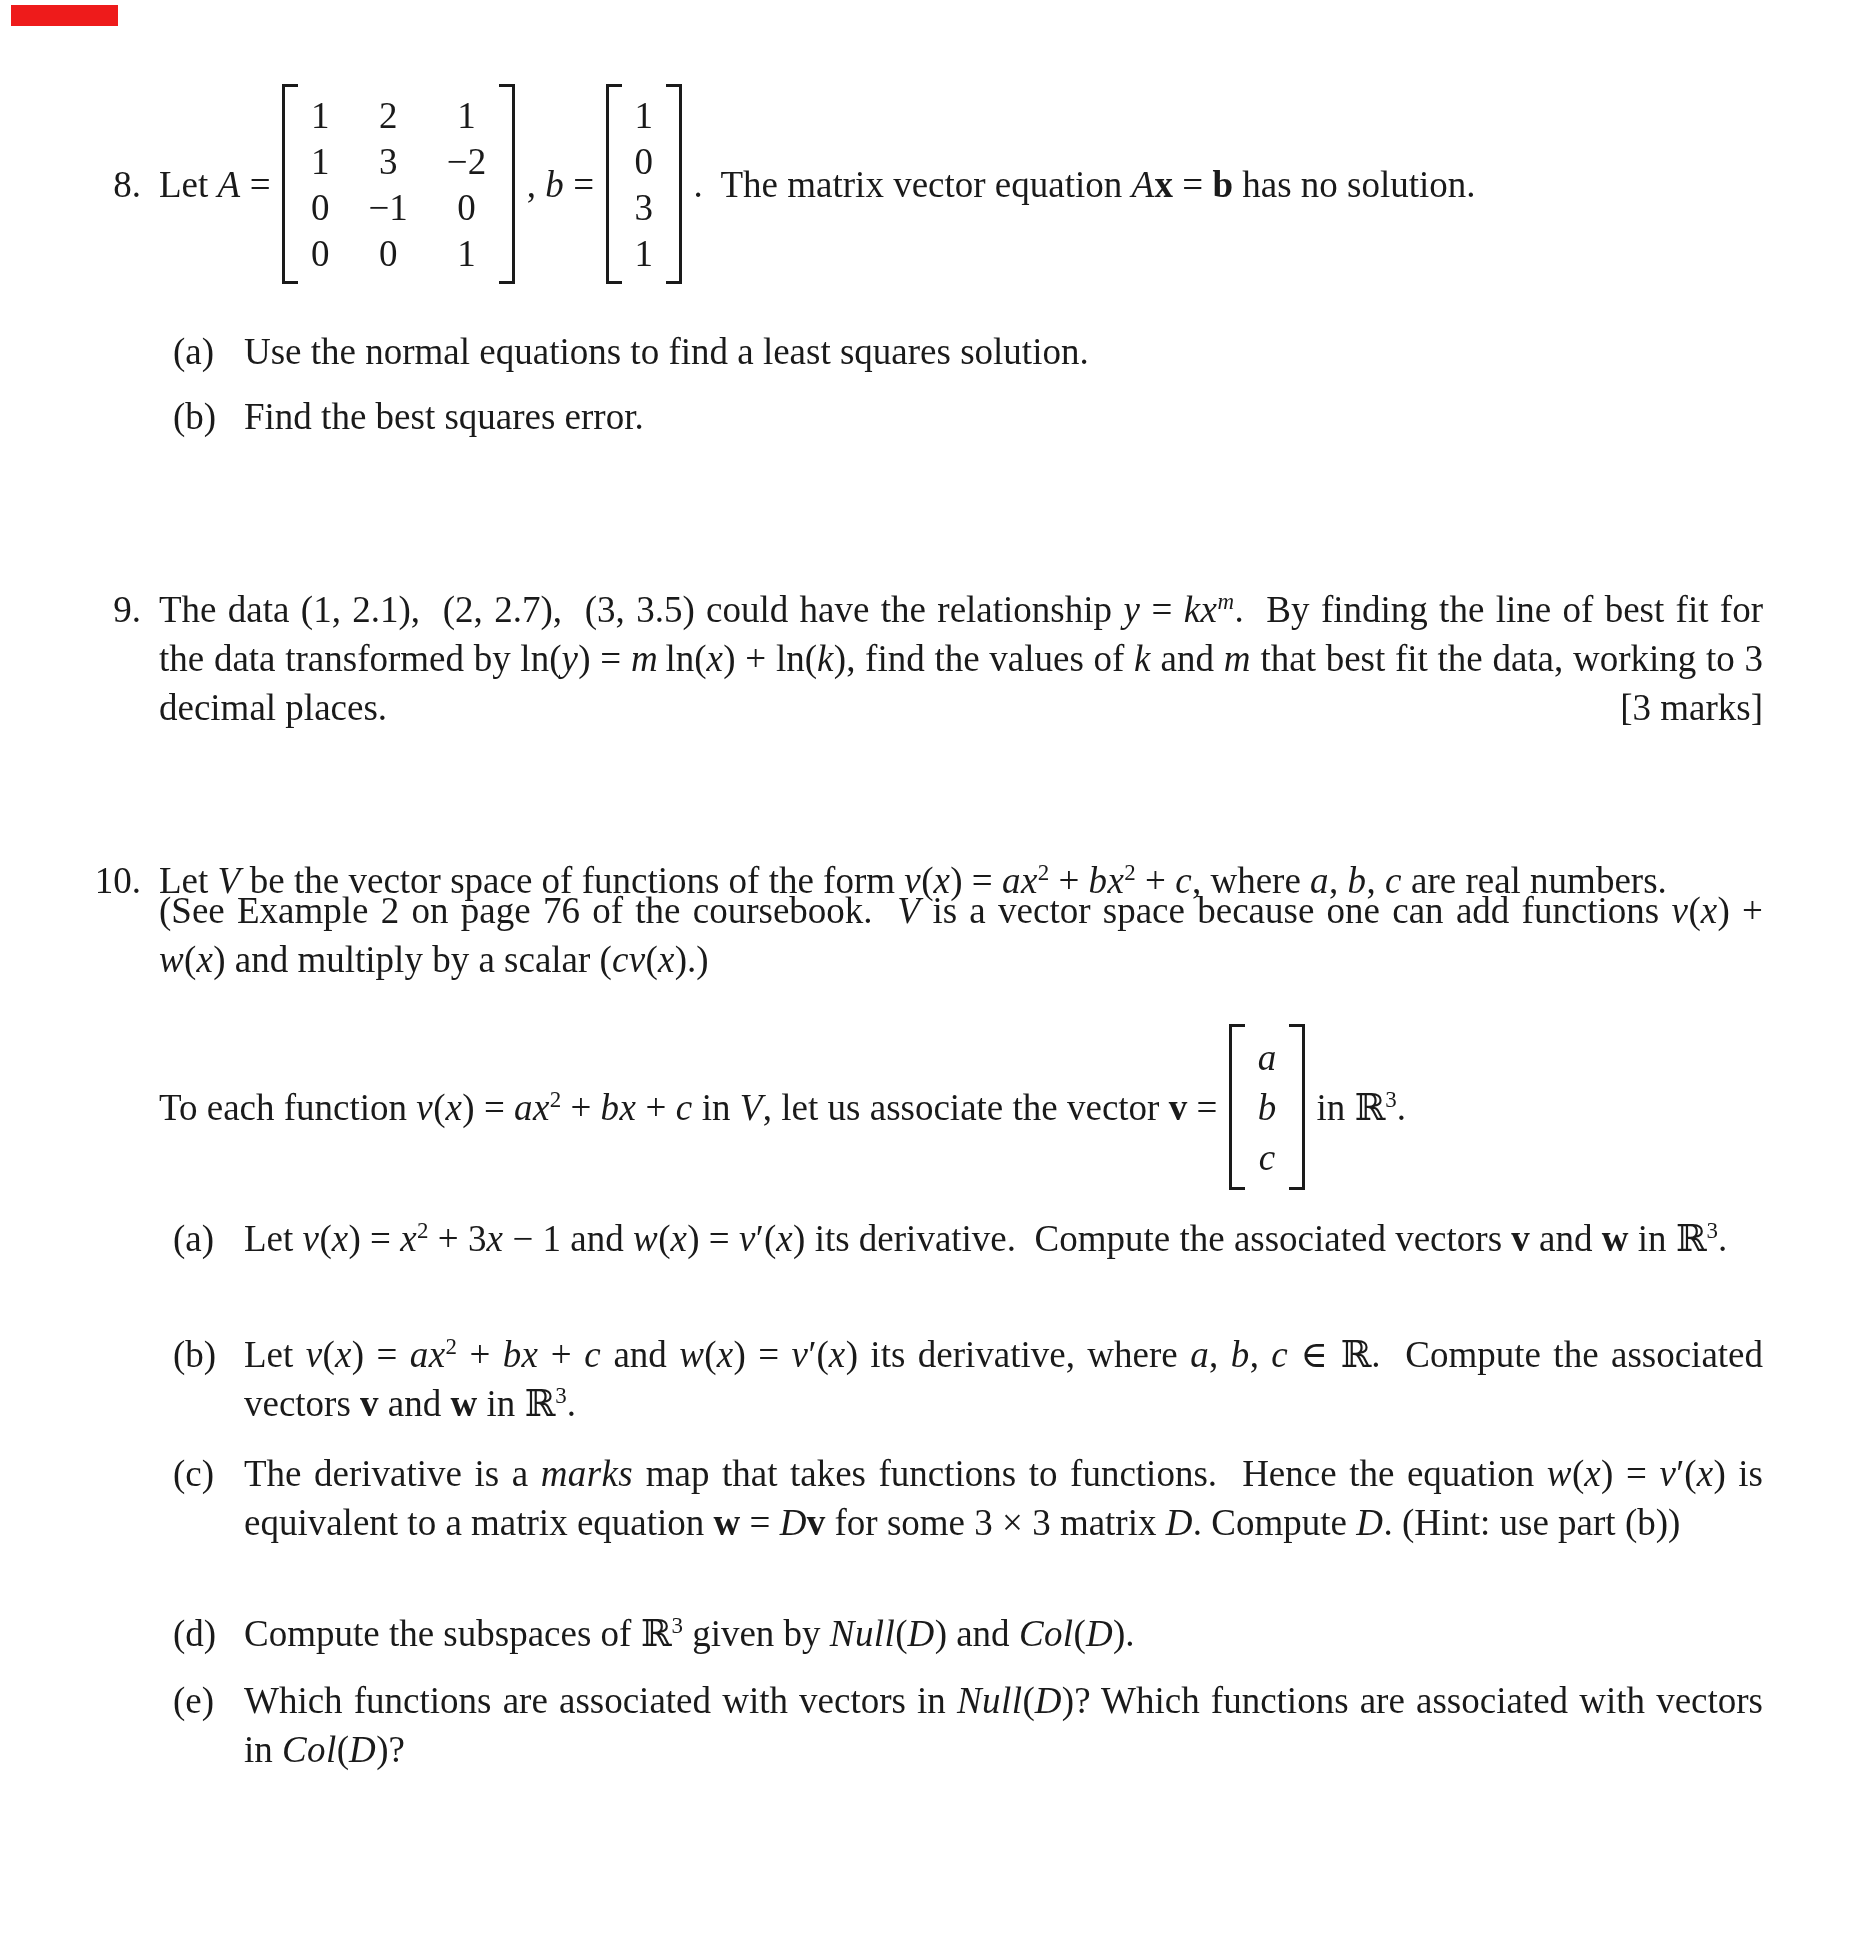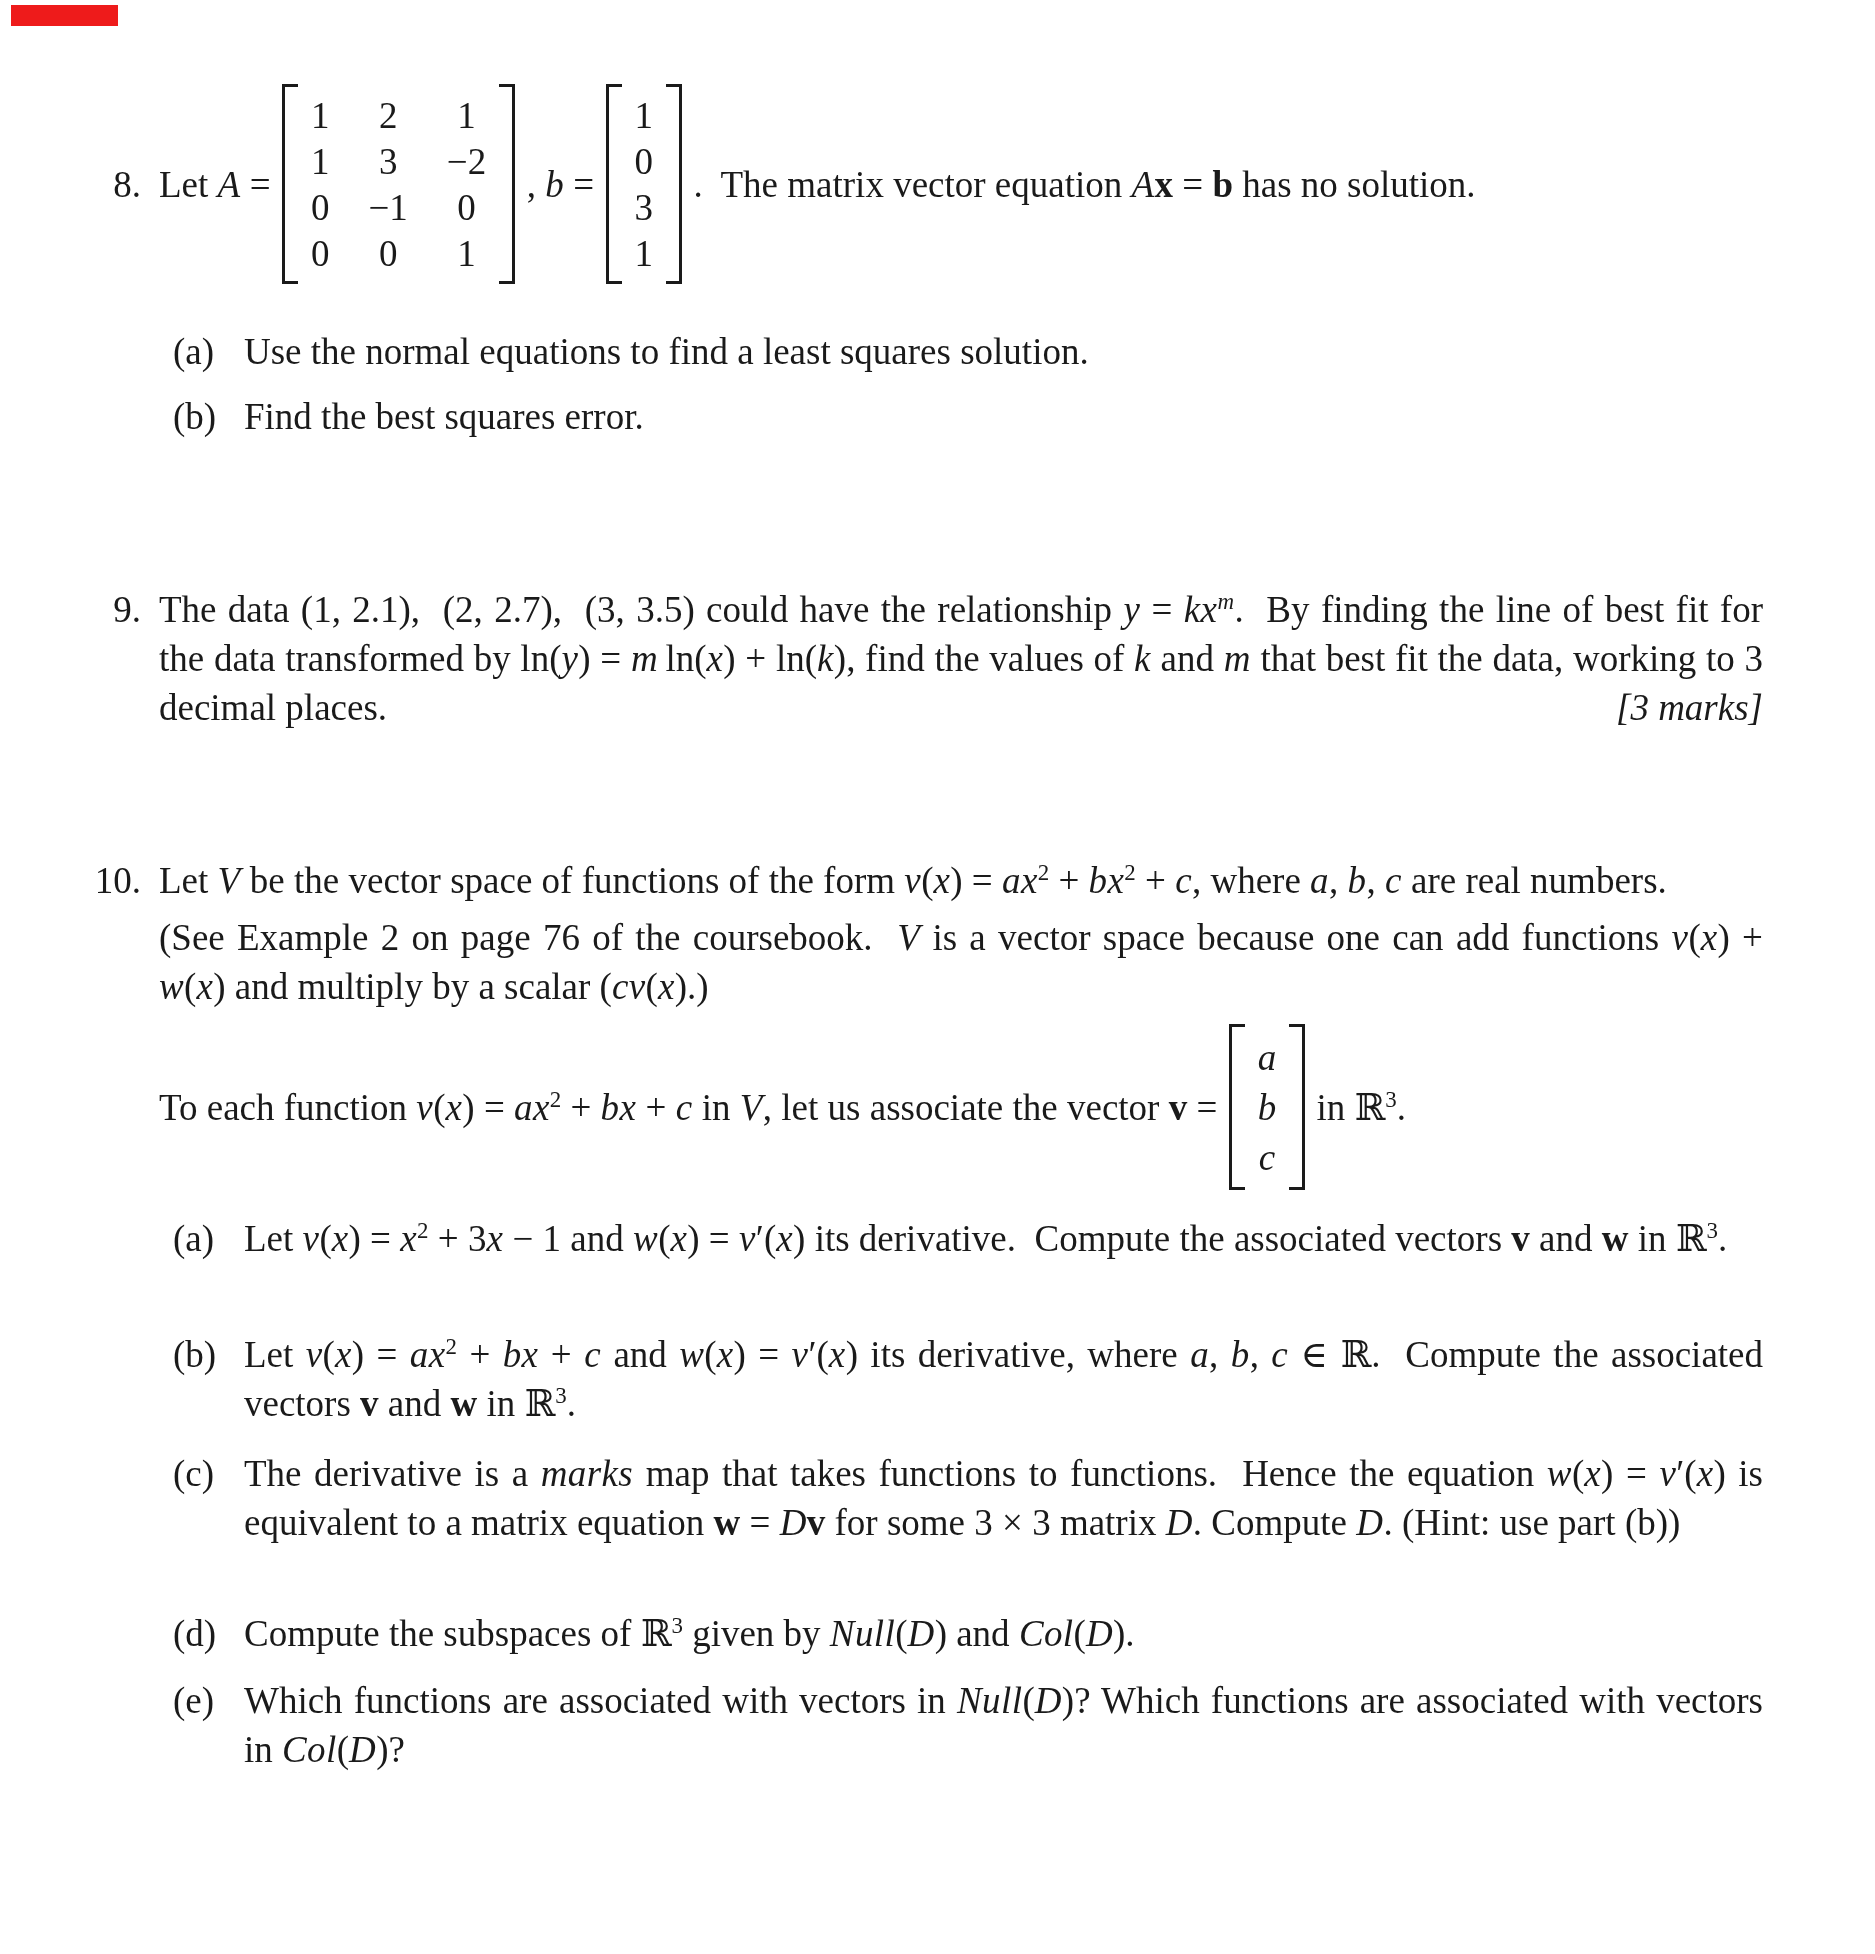--- a/index.html
+++ b/index.html
@@ -32,21 +32,20 @@
     top: 0;
     width: 65px;
     text-align: right;
     white-space: nowrap;
   }
   .marks {
     position: absolute;
     right: 0;
     bottom: 0;
     white-space: nowrap;
-    font-style: italic;
   }
   
   .part {
     position: absolute;
     left: 244px;
     width: 1519px;
     text-align: justify;
   }
   .plabel {
     position: absolute;
@@ -142,21 +141,21 @@
   <div class="para" style="top:585px;">
     <span class="pnum">9.</span>
     <span>The data (1, 2.1),&nbsp; (2, 2.7),&nbsp; (3, 3.5) could have the relationship <i>y</i> = <i>kx</i><sup><i>m</i></sup>.&nbsp; By finding the line of best fit for the data transformed by ln(<i>y</i>) = <i>m</i> ln(<i>x</i>) + ln(<i>k</i>), find the values of <i>k</i> and <i>m</i> that best fit the data, working to 3 decimal places.</span>
     <span class="marks">[3 marks]</span>
   </div>
 
   <div class="para" style="top:856px;">
     <span class="pnum">10.</span>
     <span>Let <i>V</i> be the vector space of functions of the form <i>v</i>(<i>x</i>) = <i>ax</i><sup>2</sup> + <i>bx</i><sup>2</sup> + <i>c</i>, where <i>a</i>, <i>b</i>, <i>c</i> are real numbers.</span>
   </div>
-  <div class="para" style="top:913px;font-family:Liberation Serif, serif;">
+  <div class="para" style="top:886px;font-family:Liberation Serif, serif;">
     <span>(See Example 2 on page 76 of the coursebook.&nbsp; <i>V</i> is a vector space because one can add functions <i>v</i>(<i>x</i>) + <i>w</i>(<i>x</i>) and multiply by a scalar (<i>cv</i>(<i>x</i>).)</span>
   </div>
 
   <div class="eqrow" style="left:159px; top:1024px;">
     <span>To each function <i>v</i>(<i>x</i>) = <i>ax</i><sup>2</sup> + <i>bx</i> + <i>c</i> in <i>V</i>, let us associate the vector <b>v</b> =</span>
     <span class="matrix it">
       <span class="brk brk-l"></span>
       <span class="cells cols1-wide">
         <span class="cell">a</span>
         <span class="cell">b</span>

